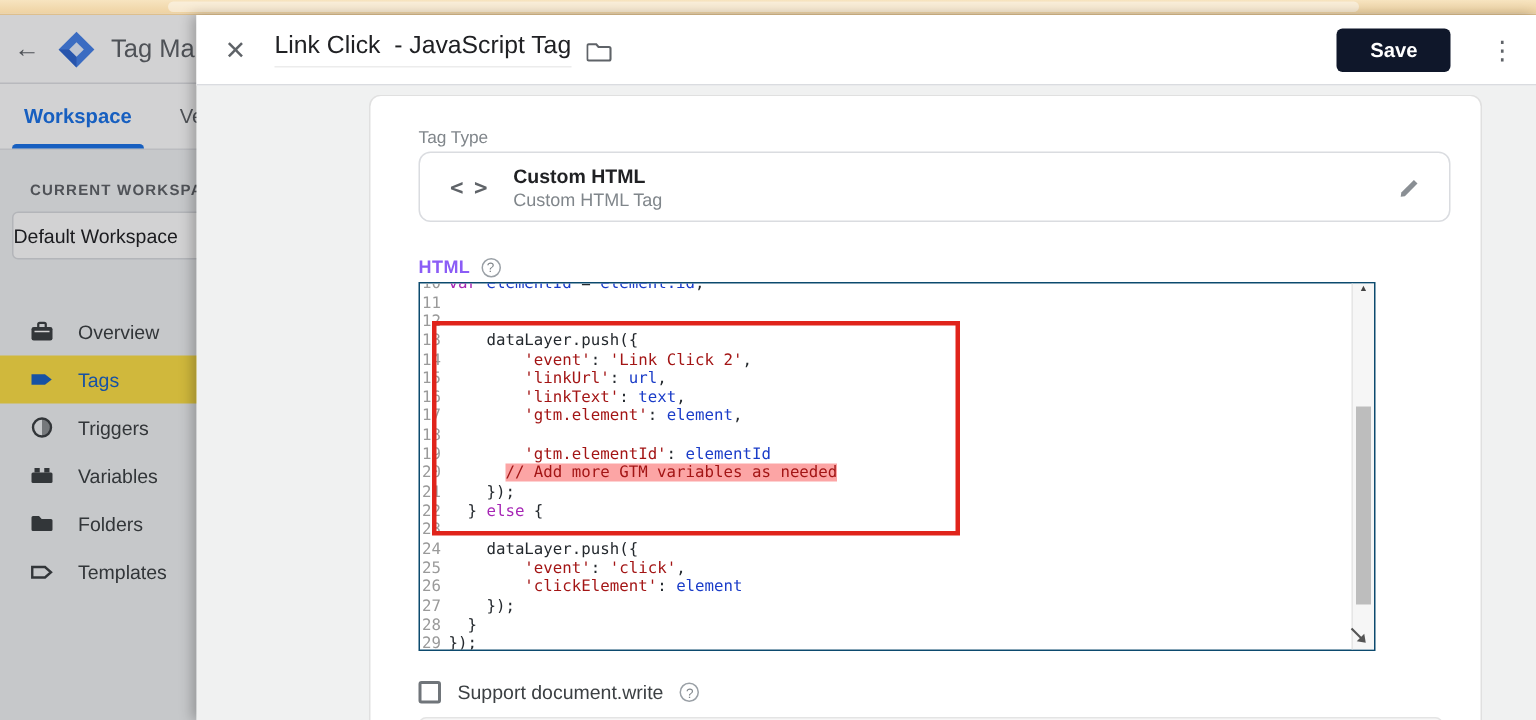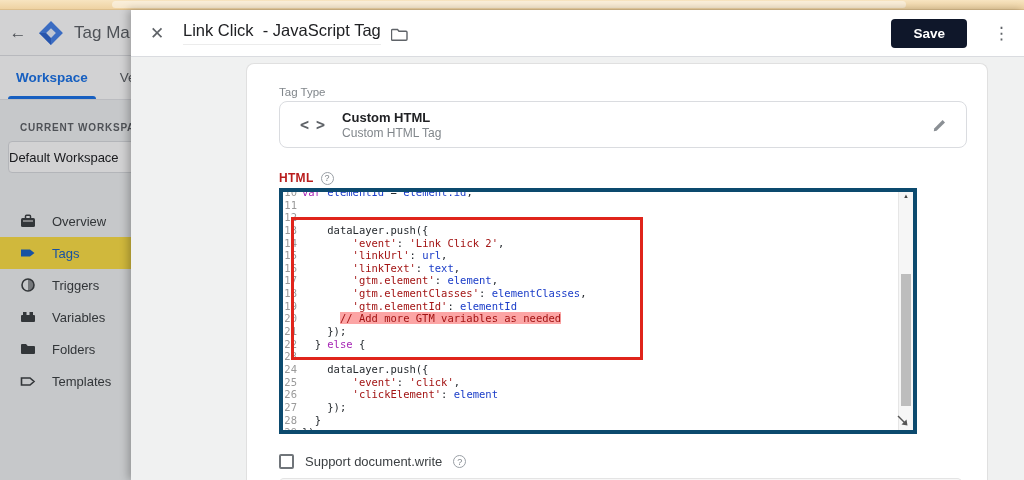--- a/index.html
+++ b/index.html
@@ -63,27 +63,27 @@
   .tagtype-label { position:absolute; left:32px; top:22px; font-size:11.5px; color:#80868b; }
   .tagtype-card { position:absolute; left:32px; top:37px; width:688px; height:47px;
     border:1px solid #dadce0; border-radius:8px; display:flex; align-items:center; cursor:pointer; background:#fff; }
   .code-glyph { font-size:15px; font-weight:bold; color:#5f6368; padding:0 18px 0 20px;
     font-family:"DejaVu Sans Mono", monospace; letter-spacing:-1px; }
   .tt-name { font-size:13px; font-weight:bold; color:#202124; line-height:1.35; }
   .tt-desc { font-size:12px; color:#80868b; line-height:1.2; }
   .pencil { margin-left:auto; margin-right:18px; cursor:pointer; }
 
   .html-label-row { position:absolute; left:32px; top:107px; display:flex; align-items:center; gap:7px; }
-  .html-label { font-size:12px; font-weight:bold; color:#b91c1c; letter-spacing:.3px; }
+  .html-label { font-size:12px; font-weight:bold; color:#8b5cf6; letter-spacing:.3px; }
   .help-icon { width:13px; height:13px; border:1px solid #9aa0a6; border-radius:50%;
     color:#80868b; font-size:9px; display:flex; align-items:center; justify-content:center; cursor:pointer; }
 
   
   .editor { position:absolute; left:32px; top:124px; width:638px; height:246px;
-    border:4px solid #0c4a6e; background:#fff; overflow:hidden; cursor:text; }
+    border:1px solid #0c4a6e; background:#fff; overflow:hidden; cursor:text; }
   .code-scroll { position:absolute; left:0; top:-6px; right:15px; }
   .code-line { display:flex; height:12.65px; line-height:12.65px;
     font-family:"DejaVu Sans Mono", monospace; font-size:10.5px; white-space:pre; }
   .ln { flex:0 0 19px; text-align:right; padding-right:5px; color:#9a9a9a; }
   .tk-p { color:#24292e; } .tk-s { color:#a31515; } .tk-v { color:#1a3cc8; }
   .tk-k { color:#a626b5; } .tk-c { color:#a31515; background:#fca5a5; }
 
   .v-scrollbar { position:absolute; right:0; top:0; bottom:0; width:15px; background:#f6f6f6;
     border-left:1px solid #e6e6e6; }
   .sb-up { position:absolute; top:1px; left:0; width:14px; text-align:center; font-size:6px; color:#444; cursor:pointer; }
@@ -215,21 +215,21 @@
       <div class="editor">
         <div class="code-scroll" id="code-area">
             <div class="code-line"><span class="ln">10</span><span><span class="tk-k">var </span><span class="tk-v">elementId</span><span class="tk-p"> = </span><span class="tk-v">element.id</span><span class="tk-p">;</span></span></div>
             <div class="code-line"><span class="ln">11</span><span></span></div>
             <div class="code-line"><span class="ln">12</span><span></span></div>
             <div class="code-line"><span class="ln">13</span><span><span class="tk-p">    dataLayer.push({</span></span></div>
             <div class="code-line"><span class="ln">14</span><span><span class="tk-p">        </span><span class="tk-s">'event'</span><span class="tk-p">: </span><span class="tk-s">'Link Click 2'</span><span class="tk-p">,</span></span></div>
             <div class="code-line"><span class="ln">15</span><span><span class="tk-p">        </span><span class="tk-s">'linkUrl'</span><span class="tk-p">: </span><span class="tk-v">url</span><span class="tk-p">,</span></span></div>
             <div class="code-line"><span class="ln">16</span><span><span class="tk-p">        </span><span class="tk-s">'linkText'</span><span class="tk-p">: </span><span class="tk-v">text</span><span class="tk-p">,</span></span></div>
             <div class="code-line"><span class="ln">17</span><span><span class="tk-p">        </span><span class="tk-s">'gtm.element'</span><span class="tk-p">: </span><span class="tk-v">element</span><span class="tk-p">,</span></span></div>
-            <div class="code-line"><span class="ln">18</span><span><span class="tk-p">        </span><span class="tk-s">'gtm.elementClasses'</span><span class="tk-p">: </span><span class="tk-v">elementClasses</span><span class="tk-p">,</span></span></div>
+            <div class="code-line"><span class="ln">18</span></div>
             <div class="code-line"><span class="ln">19</span><span><span class="tk-p">        </span><span class="tk-s">'gtm.elementId'</span><span class="tk-p">: </span><span class="tk-v">elementId</span></span></div>
             <div class="code-line"><span class="ln">20</span><span><span class="tk-p">      </span><span class="tk-c">// Add more GTM variables as needed</span></span></div>
             <div class="code-line"><span class="ln">21</span><span><span class="tk-p">    });</span></span></div>
             <div class="code-line"><span class="ln">22</span><span><span class="tk-p">  } </span><span class="tk-k">else</span><span class="tk-p"> {</span></span></div>
             <div class="code-line"><span class="ln">23</span><span></span></div>
             <div class="code-line"><span class="ln">24</span><span><span class="tk-p">    dataLayer.push({</span></span></div>
             <div class="code-line"><span class="ln">25</span><span><span class="tk-p">        </span><span class="tk-s">'event'</span><span class="tk-p">: </span><span class="tk-s">'click'</span><span class="tk-p">,</span></span></div>
             <div class="code-line"><span class="ln">26</span><span><span class="tk-p">        </span><span class="tk-s">'clickElement'</span><span class="tk-p">: </span><span class="tk-v">element</span></span></div>
             <div class="code-line"><span class="ln">27</span><span><span class="tk-p">    });</span></span></div>
             <div class="code-line"><span class="ln">28</span><span><span class="tk-p">  }</span></span></div>

